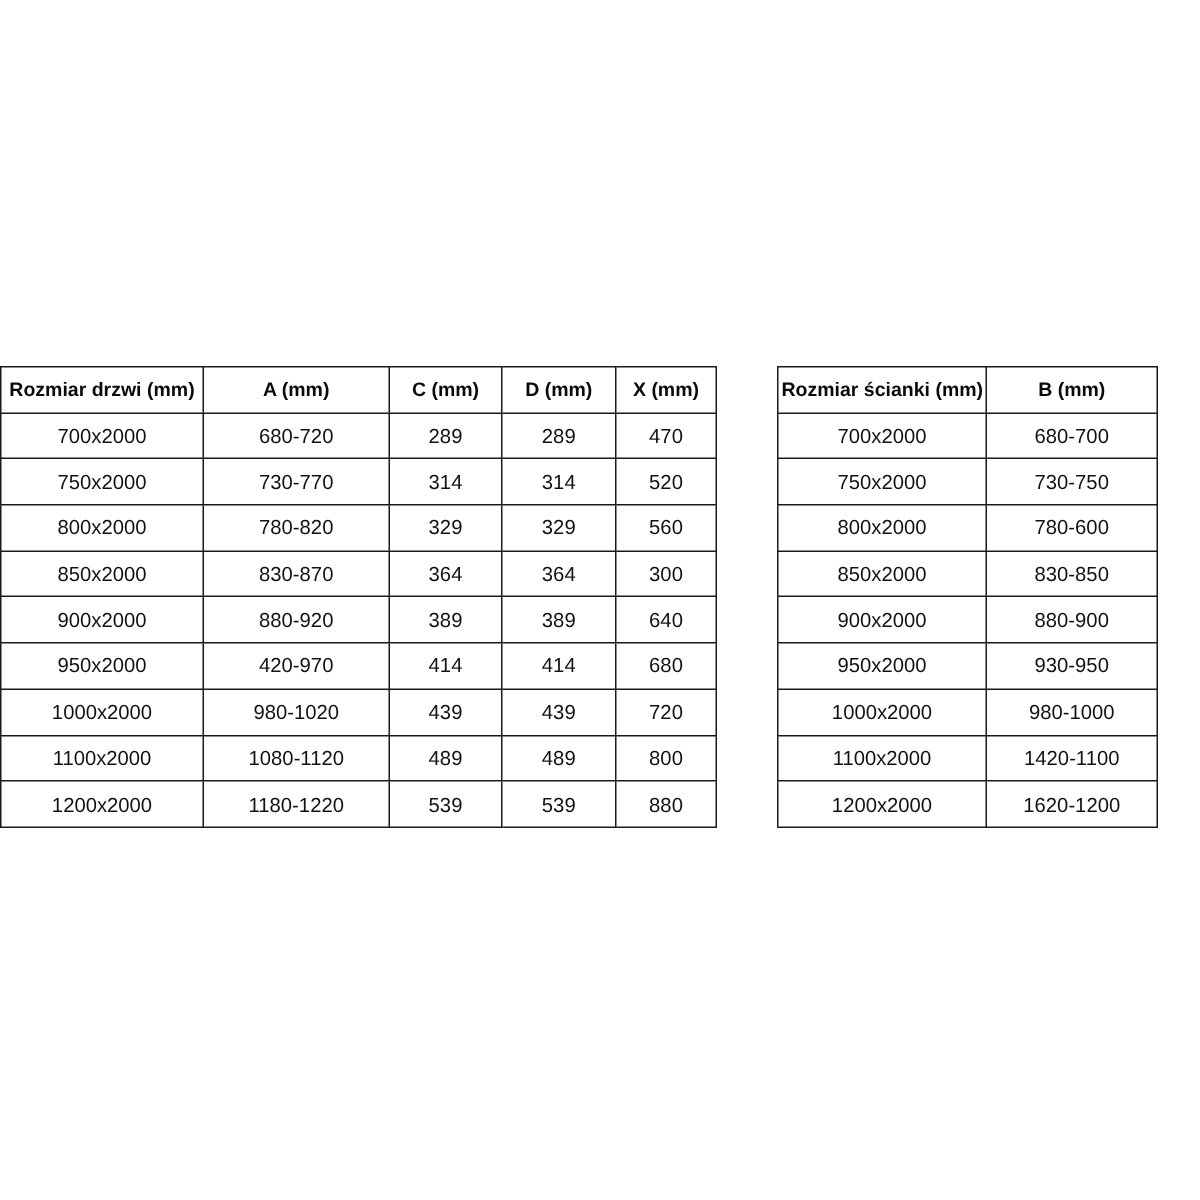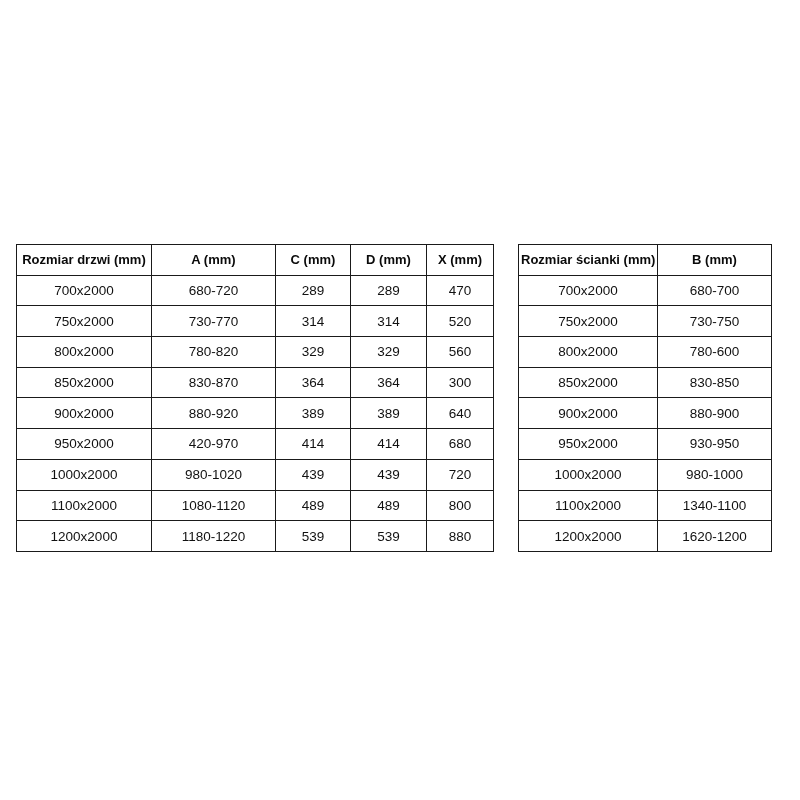--- a/index.html
+++ b/index.html
@@ -34,21 +34,21 @@
   table.dim-table th {
     font-size: 13px;
     font-weight: bold;
     color: #0a0a0a;
   }
   table.dim-table td {
     font-size: 13.5px;
     font-weight: normal;
     color: #111111;
   }
-  table.t-doors { left: 16px;  width: 477px; }
+  table.t-doors { left: 0;  width: 477px; }
   table.t-walls { left: 518px; width: 253px; }
 
   table.t-doors col:nth-child(1) { width: 135px; }
   table.t-doors col:nth-child(2) { width: 124px; }
   table.t-doors col:nth-child(3) { width: 75px; }
   table.t-doors col:nth-child(4) { width: 76px; }
   table.t-doors col:nth-child(5) { width: 67px; }
 
   table.t-walls col:nth-child(1) { width: 139px; }
   table.t-walls col:nth-child(2) { width: 114px; }
@@ -176,21 +176,21 @@
         <tr>
           <td>950x2000</td>
           <td>930-950</td>
         </tr>
         <tr>
           <td>1000x2000</td>
           <td>980-1000</td>
         </tr>
         <tr>
           <td>1100x2000</td>
-          <td>1340-1100</td>
+          <td>1420-1100</td>
         </tr>
         <tr>
           <td>1200x2000</td>
           <td>1620-1200</td>
         </tr>
       </tbody>
     </table>
 </div>
 
 </body></html>

